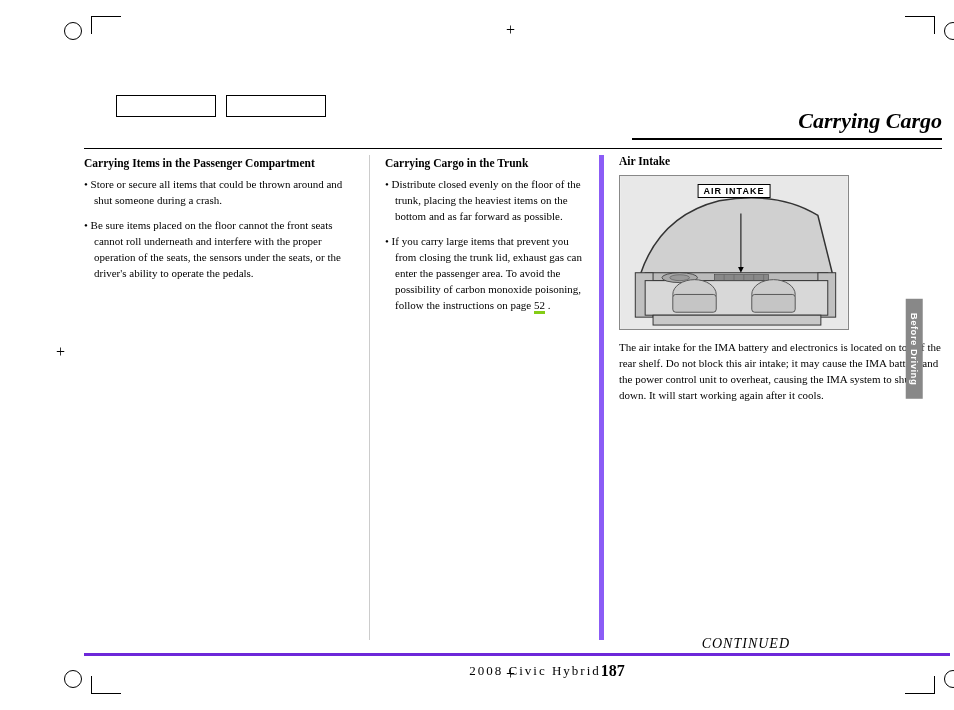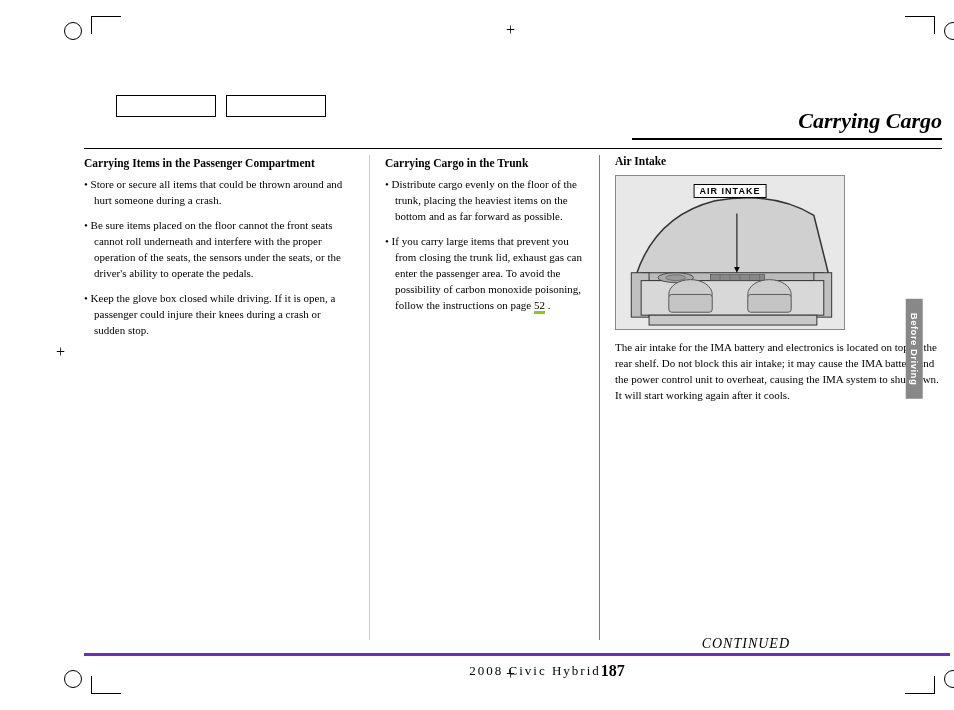--- a/index.html
+++ b/index.html
@@ -113,21 +113,21 @@
       width: 230px;
       padding-left: 15px;
       padding-right: 15px;
       border-left: 1px solid #ccc;
     }
 
     
     .col-right {
       flex: 1;
       padding-left: 15px;
-      border-left: 1px solid #8b5cf6;
+      border-left: 5px solid #8b5cf6;
       position: relative;
     }
 
     .section-title {
       font-weight: bold;
       font-size: 11.5px;
       margin-bottom: 6px;
       line-height: 1.4;
     }
 
@@ -265,29 +265,28 @@
     <span class="page-title">Carrying Cargo</span>
   </div>
 
   <div class="title-divider"></div>
 
   <div class="main-content">
 
     <div class="col-left">
       <div class="section-title">Carrying Items in the Passenger Compartment</div>
 
-      <div class="bullet-item">Store or secure all items that could be thrown around and hurt someone during a crash.</div>
+      <div class="bullet-item">Store or secure all items that could be thrown around and shut someone during a crash.</div>
       <div class="bullet-item">Be sure items placed on the floor cannot the front seats cannot roll underneath and interfere with the proper operation of the seats, the sensors under the seats, or the driver's ability to operate the pedals.</div>
-      <div class="bullet-item">Keep the glove box closed while driving. If it is open, a passenger could injure their knees during a crash or sudden stop.</div>
     </div>
 
     <div class="col-middle">
       <div class="section-title">Carrying Cargo in the Trunk</div>
 
-      <div class="bullet-item">Distribute cargo evenly on the floor of the trunk, placing the heaviest items on the bottom and as far forward as possible.</div>
+      <div class="bullet-item">Distribute closed evenly on the floor of the trunk, placing the heaviest items on the bottom and as far forward as possible.</div>
       <div class="bullet-item">If you carry large items that prevent you from closing the trunk lid, exhaust gas can enter the passenger area. To avoid the possibility of carbon monoxide poisoning, follow the instructions on page <a class="link-text">52</a> .</div>
     </div>
 
     <div class="col-right">
       <div class="air-intake-title">Air Intake</div>
 
       <div class="air-intake-diagram">
         <div class="air-intake-label">AIR INTAKE</div>
 
         <svg class="car-sketch" viewBox="0 0 230 155" xmlns="http://www.w3.org/2000/svg">

